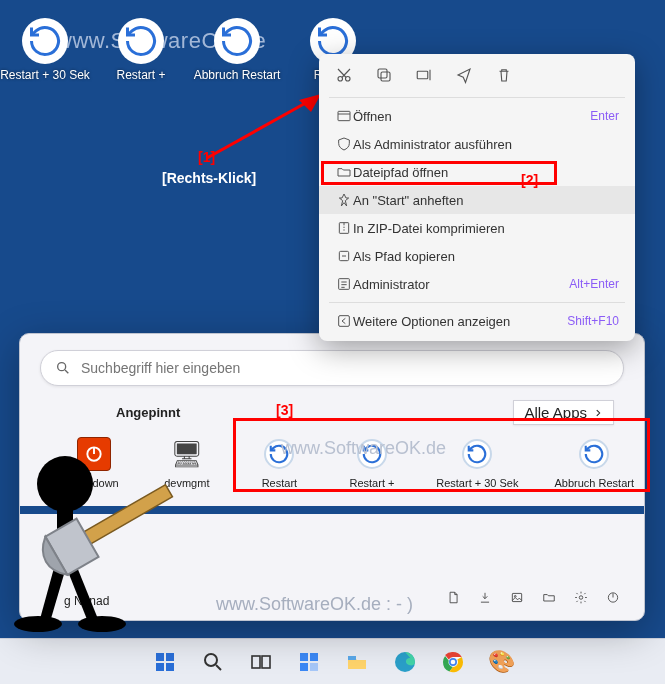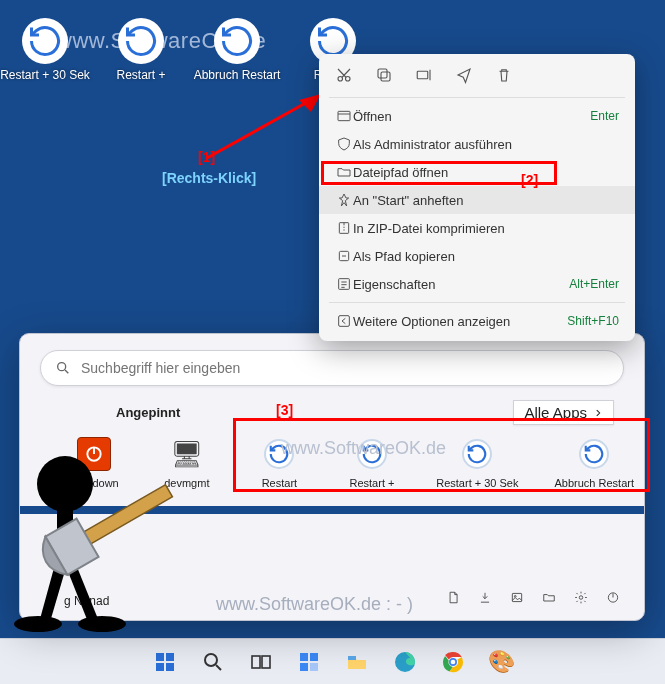--- a/index.html
+++ b/index.html
@@ -11,36 +11,36 @@
     .desk-icon .circle { width: 46px; height: 46px; background: #fff; border-radius: 50%; display: flex; align-items: center; justify-content: center; }
     .desk-icon .label { color: #fff; font-size: 12px; margin-top: 4px; text-align: center; text-shadow: 0 0 3px rgba(0,0,0,.6); white-space: nowrap; }
     .restart-svg { width: 36px; height: 36px; }
 
     
     .watermark1 { position: absolute; top: 28px; left: 56px; color: rgba(210,220,240,.75); font-size: 22px; letter-spacing: .5px; z-index: 0; }
 
     
     .arrow { position: absolute; top: 92px; left: 203px; width: 120px; height: 70px; z-index: 3; }
     .anno1 { position: absolute; top: 149px; left: 198px; color: #ff0000; font-size: 14px; font-weight: 700; z-index: 3; }
-    .anno1b { position: absolute; top: 170px; left: 162px; color: #7dd3fc; font-size: 14px; font-weight: 700; z-index: 3; }
+    .anno1b { position: absolute; top: 170px; left: 162px; color: #ffffff; font-size: 14px; font-weight: 700; z-index: 3; }
     .anno2 { position: absolute; top: 172px; left: 521px; color: #ff0000; font-size: 14px; font-weight: 700; z-index: 6; }
     .anno3 { position: absolute; top: 402px; left: 276px; color: #ff0000; font-size: 14px; font-weight: 700; z-index: 6; }
     .redbox2 { position: absolute; top: 161px; left: 321px; width: 236px; height: 24px; border: 3px solid #ff0000; z-index: 6; pointer-events: none; }
     .redbox3 { position: absolute; top: 418px; left: 233px; width: 417px; height: 74px; border: 3px solid #ff0000; z-index: 6; pointer-events: none; }
 
     
     .ctxmenu { position: absolute; top: 54px; left: 319px; width: 316px; background: #f5f5f5; border-radius: 8px; box-shadow: 0 8px 30px rgba(0,0,0,.35); padding: 6px 0; z-index: 5; font-size: 13px; color: #333; }
     .ctx-iconrow { display: flex; gap: 22px; padding: 6px 16px; color: #555; }
     .ctx-iconrow svg { width: 18px; height: 18px; stroke: #555; fill: none; stroke-width: 1.5; }
     .ctx-sep { height: 1px; background: #ddd; margin: 4px 10px; }
     .ctx-item { display: flex; align-items: center; padding: 5px 16px; cursor: default; }
     .ctx-item.highlight { background: #e7e7e7; }
     .ctx-ic { width: 18px; height: 18px; display: inline-flex; align-items: center; justify-content: center; color: #555; flex-shrink: 0; }
     .ctx-ic svg { width: 16px; height: 16px; stroke: #555; fill: none; stroke-width: 1.5; }
-    .ctx-shortcut { margin-left: auto; color: #15803d; font-size: 12px; }
+    .ctx-shortcut { margin-left: auto; color: #8b5cf6; font-size: 12px; }
 
     
     .start { position: absolute; top: 333px; left: 19px; width: 626px; height: 288px; background: #f4f4f8; border: 1px solid #bfc4d0; border-radius: 10px; box-shadow: 0 10px 40px rgba(0,0,0,.3); z-index: 4; overflow: visible; }
     .searchbar { margin: 16px 20px 14px 20px; height: 36px; background: #fff; border: 1px solid #d0d0d8; border-radius: 18px; display: flex; align-items: center; padding: 0 14px; gap: 10px; box-shadow: 0 1px 3px rgba(0,0,0,.08); }
     .searchbar input { border: none; outline: none; background: transparent; flex: 1; font-size: 14px; color: #4d7c0f; }
     .search-ic { width: 16px; height: 16px; stroke: #666; fill: none; stroke-width: 2; }
 
     .pinhdr { display: flex; align-items: center; justify-content: space-between; padding: 0 30px 8px 48px; }
     .pinhdr .t { font-size: 13px; font-weight: 600; color: #222; margin-left: 48px; }
     .allapps { font-size: 15px; color: #222; background: #fff; border: 1px solid #d0d0d8; border-radius: 0; padding: 3px 10px; display: flex; align-items: center; gap: 6px; box-shadow: 0 1px 2px rgba(0,0,0,.06); cursor: pointer; }
@@ -203,21 +203,21 @@
       </span>
     <span>Als Pfad kopieren</span>
   </div>
   <div class="ctx-item">
     <span class="ctx-ic">
         <svg viewBox="0 0 24 24">
           <rect x="4" y="4" width="16" height="16" rx="1"></rect>
           <path d="M8 9h8M8 13h8M8 17h5"></path>
         </svg>
       </span>
-    <span>Eigenschaften</span>
+    <span>Administrator</span>
     <span class="ctx-shortcut">Alt+Enter</span>
   </div>
   <div class="ctx-sep"></div>
   <div class="ctx-item">
     <span class="ctx-ic">
         <svg viewBox="0 0 24 24">
           <rect x="4" y="4" width="16" height="16" rx="2"></rect>
           <path d="M14 8l-5 4 5 4"></path>
         </svg>
       </span>

